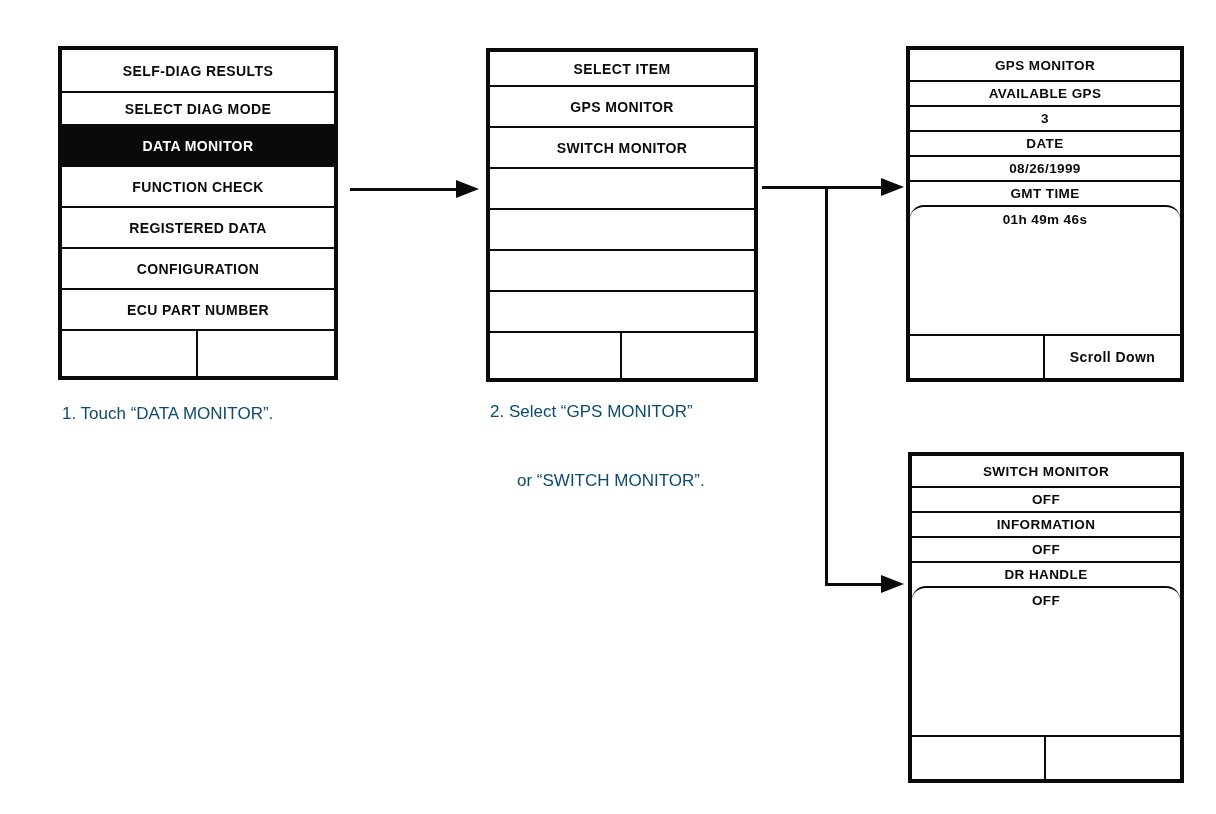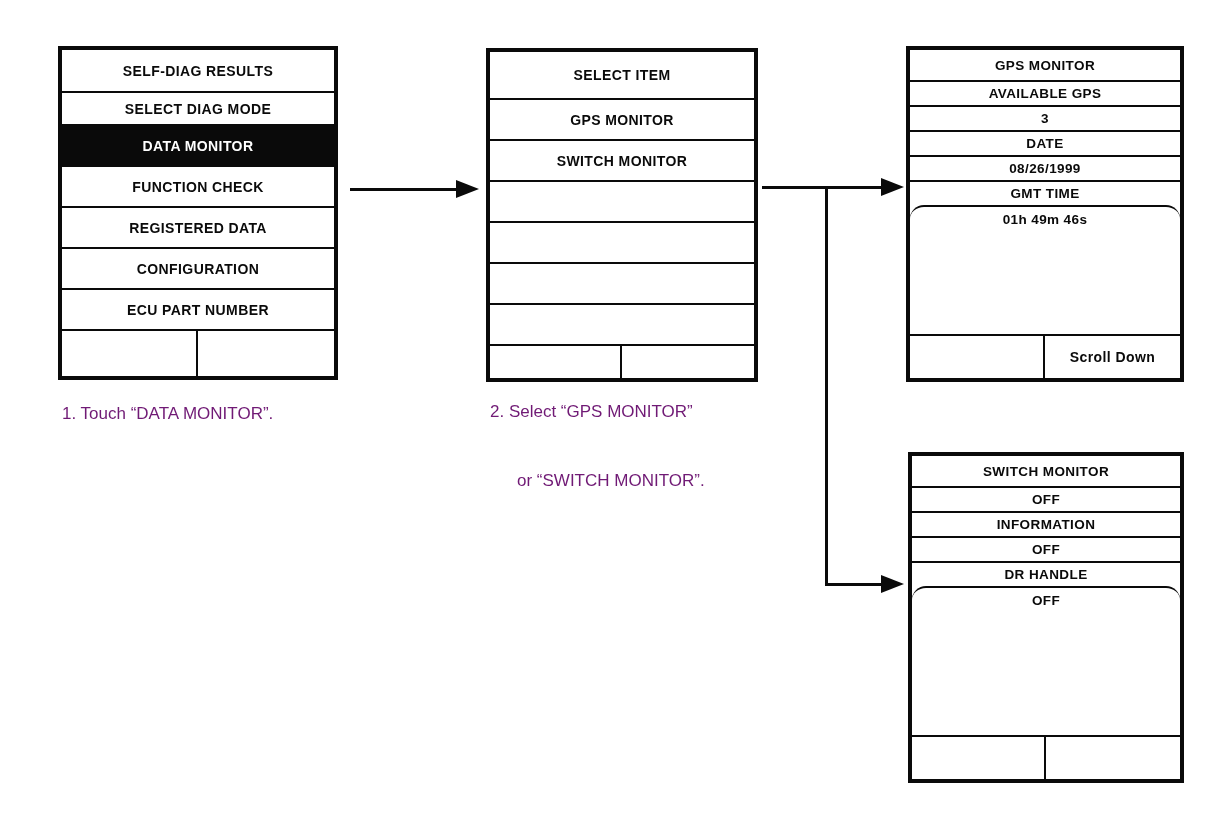--- a/index.html
+++ b/index.html
@@ -48,21 +48,21 @@
     align-items: stretch;
   }
   .fcell { flex: 1 1 50%; display: flex; align-items: center; justify-content: center; }
   .fcell:first-child { border-right: 2px solid #0a0a0a; }
 
   #panel-diag   { left: 58px;  top: 46px;  width: 280px; height: 334px; }
   #panel-diag .hdr  { height: 33px; }
   #panel-diag .item { height: 41px; }
 
   #panel-item   { left: 486px; top: 48px;  width: 272px; height: 334px; }
-  #panel-item .hdr  { height: 46px; }
+  #panel-item .hdr  { height: 33px; }
   #panel-item .item { height: 41px; }
 
   #panel-gps    { left: 906px; top: 46px;  width: 278px; height: 336px; }
   #panel-switch { left: 908px; top: 452px; width: 276px; height: 331px; }
   #panel-gps .hdr, #panel-switch .hdr   { height: 30px; font-size: 13.5px; }
   #panel-gps .srow, #panel-switch .srow { height: 25px; font-size: 13.5px; }
   #panel-gps .tall, #panel-switch .tall { font-size: 13.5px; border-radius: 14px; }
   #panel-gps .footer, #panel-switch .footer { flex: 0 0 44px; }
   #panel-gps .fcell { font-size: 14px; font-weight: bold; }
 
@@ -83,21 +83,21 @@
   #branch-top-head    { left: 881px; top: 178px; }
   #branch-vline       { left: 825px; top: 186px; height: 400px; }
   #branch-bottom-line { left: 825px; top: 583px; width: 59px; }
   #branch-bottom-head { left: 881px; top: 575px; }
 
   
   .caption {
     position: absolute;
     font-size: 17px;
     line-height: 1.45;
-    color: #701a75;
+    color: #0c4a6e;
     white-space: nowrap;
   }
   #caption-step1 { left: 62px;  top: 402px; }
   #caption-step2 { left: 490px; top: 400px; }
   #caption-step2 .l2 { padding-left: 27px; margin-top: 44px; }
 </style>
 </head>
 <body>
 
 <div class="canvas">

